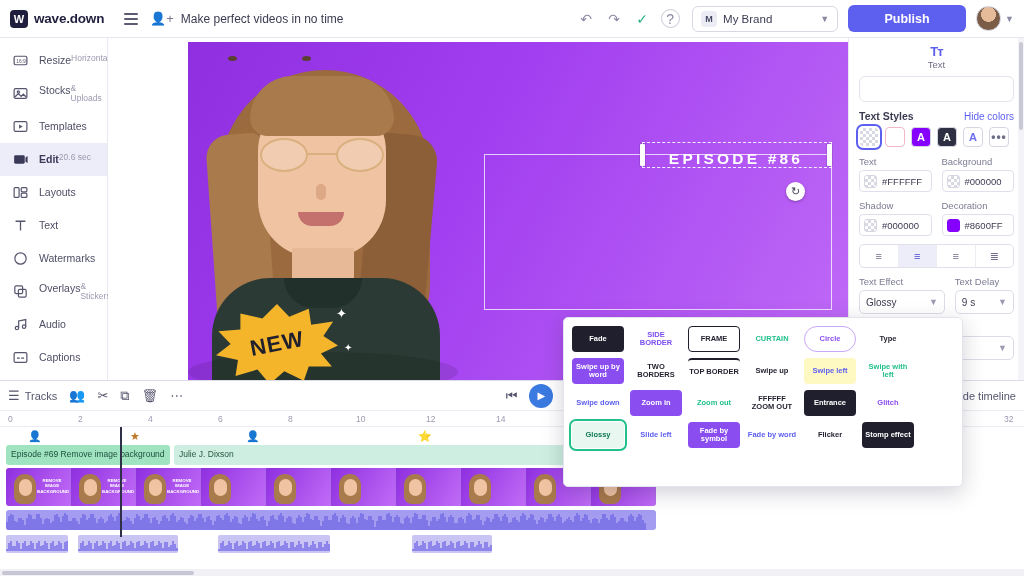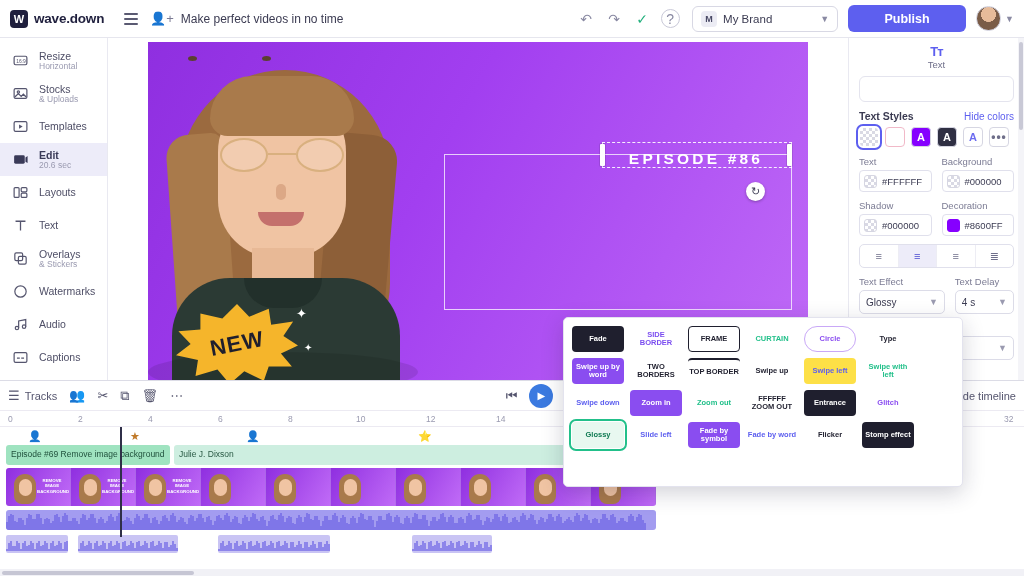--- a/index.html
+++ b/index.html
@@ -66,28 +66,28 @@
     display:flex; align-items:center; gap:9px; height:33px; padding-left:11px;
     cursor:pointer; color:#4e4e66;
   }
   .sb-item.active { background:#edecf9; }
   .sb-item.active .sb-label { color:#3a3a58; font-weight:bold; }
   .sb-ico {
     width:19px; height:19px; flex:none; color:#55556e;
     display:flex; align-items:center; justify-content:center;
   }
   .sb-ico svg { display:block; }
-  .sb-text { display:flex; flex-direction:column; line-height:1.15; }
+  .sb-text { display:flex; flex-direction:row; line-height:1.15; }
   .sb-label { font-size:10.5px; }
   .sb-sub { font-size:8.5px; color:#9a9ab0; }
 
   
   .stage {
     position:absolute; left:108px; top:38px; right:176px; bottom:196px;
-    background:#fff; display:flex; align-items:flex-start; justify-content:center;
+    background:#fff; display:flex; align-items:flex-start; justify-content:flex-end;
     padding-top:4px;
   }
   .canvas {
     position:relative; width:660px; height:344px; overflow:hidden;
     background:linear-gradient(118deg,#8f2fe0 0%,#a23ff0 42%,#c06bf7 100%);
   }
   .photo {
     position:absolute; left:18px; top:0; width:236px; height:344px;
   }
   .hair-back {
@@ -402,38 +402,38 @@
             <path d="M5 6h14M12 6v13"></path>
           </svg>
       </span>
       <span class="sb-text">
           <span class="sb-label">Text</span>
         </span>
     </div>
     <div class="sb-item">
       <span class="sb-ico">
         <svg width="17" height="17" viewBox="0 0 24 24" fill="none" stroke="#55556e" stroke-width="1.7">
+            <circle cx="12" cy="12" r="8"></circle>
+          </svg>
+      </span>
+      <span class="sb-text">
+          <span class="sb-label">Watermarks</span>
+        </span>
+    </div>
+    <div class="sb-item">
+      <span class="sb-ico">
+        <svg width="17" height="17" viewBox="0 0 24 24" fill="none" stroke="#55556e" stroke-width="1.7">
             <rect x="4" y="4" width="11" height="11" rx="2"></rect>
             <rect x="9" y="9" width="11" height="11" rx="2"></rect>
           </svg>
       </span>
       <span class="sb-text">
         <span class="sb-label">Overlays</span>
         <span class="sb-sub">&amp; Stickers</span>
       </span>
-    </div>
-    <div class="sb-item">
-      <span class="sb-ico">
-        <svg width="17" height="17" viewBox="0 0 24 24" fill="none" stroke="#55556e" stroke-width="1.7">
-            <circle cx="12" cy="12" r="8"></circle>
-          </svg>
-      </span>
-      <span class="sb-text">
-          <span class="sb-label">Watermarks</span>
-        </span>
     </div>
     <div class="sb-item">
       <span class="sb-ico">
         <svg width="17" height="17" viewBox="0 0 24 24" fill="none" stroke="#55556e" stroke-width="1.7">
             <circle cx="7" cy="17" r="2.4"></circle>
             <circle cx="17" cy="15" r="2.4"></circle>
             <path d="M9.4 17V7l10-2v10"></path>
           </svg>
       </span>
       <span class="sb-text">
@@ -572,21 +572,21 @@
       <div style="flex:1.45">
         <div class="clabel">Text Effect</div>
         <div class="selbox">
           <span>Glossy</span>
           <span class="caret">▼</span>
         </div>
       </div>
       <div style="flex:1">
         <div class="clabel">Text Delay</div>
         <div class="selbox">
-          <span>4 s</span>
+          <span>9 s</span>
           <span class="caret">▼</span>
         </div>
       </div>
     </div>
 
     <div class="partial" style="margin-top:22px;">
       <span></span>
       <span class="caret">▼</span>
     </div>
     <div style="font-size:10px;color:#7b7b93;margin-top:26px;text-align:right;">nts</div>
@@ -601,21 +601,21 @@
     <div class="eff" style="background:#fff;color:#7b4df0;">SIDE BORDER</div>
     <div class="eff" style="background:#fff;color:#1f1f2e;border:1px solid #1f1f2e;">FRAME</div>
     <div class="eff" style="background:#fff;color:#22c08a;">CURTAIN</div>
     <div class="eff" style="background:#fff;color:#8a4df0;border:1px solid #c9a8f7;border-radius:13px;">Circle</div>
     <div class="eff" style="background:#fff;color:#1f1f2e;">Type</div>
 
     <div class="eff" style="background:#8a4df0;color:#fff;">Swipe up by word</div>
     <div class="eff" style="background:#fff;color:#1f1f2e;">TWO BORDERS</div>
     <div class="eff" style="background:#fff;color:#1f1f2e;border-top:2px solid #1f1f2e;">TOP BORDER</div>
     <div class="eff" style="background:#fff;color:#1f1f2e;">Swipe up</div>
-    <div class="eff" style="background:#fde047;color:#5d5fef;">Swipe left</div>
+    <div class="eff" style="background:#fef9c3;color:#5d5fef;">Swipe left</div>
     <div class="eff" style="background:#fff;color:#22c08a;">Swipe with left</div>
     <div class="eff" style="background:#fff;color:#5d5fef;">Swipe down</div>
 
     <div class="eff" style="background:#8a4df0;color:#fff;">Zoom in</div>
     <div class="eff" style="background:#fff;color:#22c08a;">Zoom out</div>
     <div class="eff" style="background:#fff;color:#1f1f2e;">FFFFFF ZOOM OUT</div>
     <div class="eff" style="background:#1f1f2e;color:#fff;">Entrance</div>
     <div class="eff" style="background:#fff;color:#8a4df0;">Glitch</div>
     <div class="eff sel" style="background:#e8f8f0;color:#0e7a52;">Glossy</div>
     <div class="eff" style="background:#fff;color:#5d5fef;">Slide left</div>

